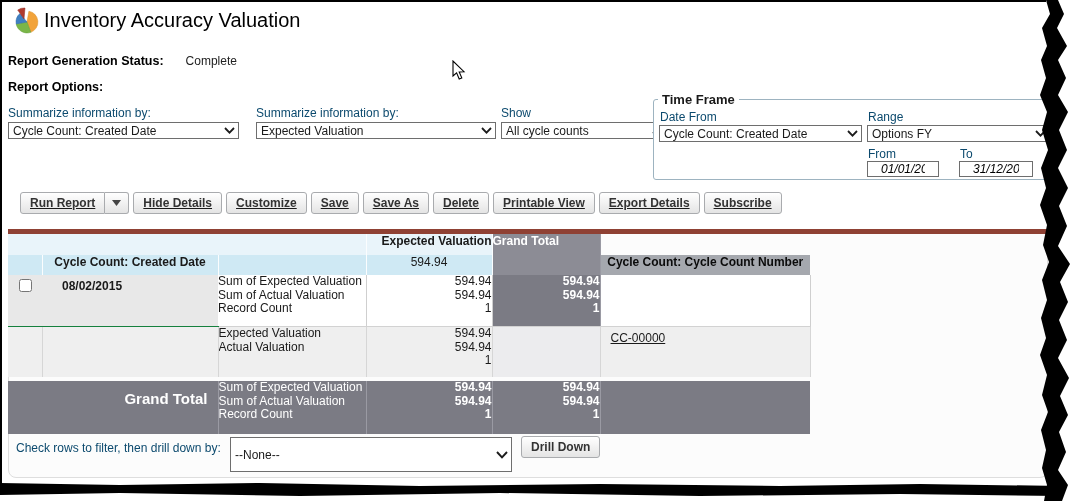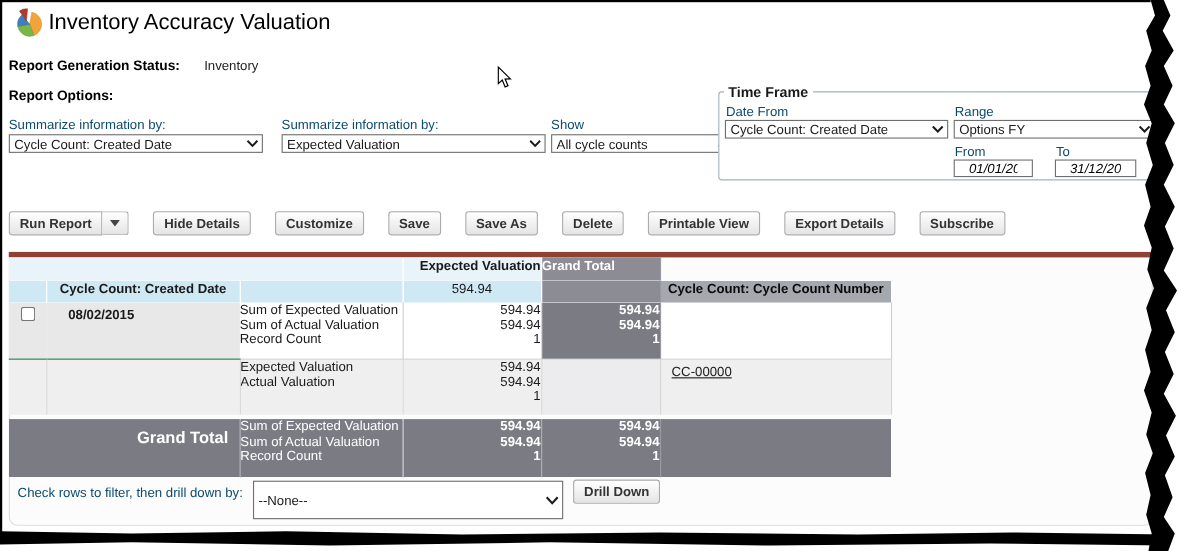--- a/index.html
+++ b/index.html
@@ -14,26 +14,26 @@
   .status-val{font-size:12px;font-weight:normal;margin-left:22px;color:#222;}
 
   
   .sel{position:absolute;box-sizing:border-box;height:17px;border:1px solid #6e6e6e;background:#fff;
        display:flex;align-items:center;justify-content:space-between;padding:0 3px 0 4px;font-size:12px;}
   .sel span{white-space:nowrap;overflow:hidden;}
   .tin{position:absolute;box-sizing:border-box;height:16px;border:1px solid #6e6e6e;background:#fff;
        font-size:12px;padding:0 13px;font-family:"Liberation Sans",sans-serif;font-style:italic;}
 
   
-  fieldset.tf{position:absolute;left:653px;top:76px;width:401px;height:86px;margin:0;padding:0;
+  fieldset.tf{position:absolute;left:653px;top:92px;width:401px;height:86px;margin:0;padding:0;
               border:1px solid #9db3c0;border-radius:3px;background:#fff;}
   fieldset.tf legend{font-size:13px;font-weight:bold;padding:0 4px;margin-left:4px;}
 
   
-  .toolbar{position:absolute;left:8px;top:192px;display:flex;gap:22px;}
+  .toolbar{position:absolute;left:20px;top:192px;display:flex;gap:4px;text-decoration:underline;}
   .btn{display:inline-flex;align-items:center;height:22px;box-sizing:border-box;padding:2px 9px;
        border:1px solid #a9abae;border-radius:3px;background:linear-gradient(#ffffff,#e4e4e4);
        font-weight:bold;font-size:12px;color:#333;white-space:nowrap;}
   .split{display:inline-flex;gap:0;}
   .split .btn{border-radius:3px 0 0 3px;}
   .split .btn-arrow{border-radius:0 3px 3px 0;border-left:none;padding:2px 7px;}
 
   
   .panel{position:absolute;left:8px;top:229px;width:1040px;height:249px;background:#fcfcfc;
          border:1px solid #dedede;border-radius:0 0 8px 8px;box-sizing:border-box;}
@@ -80,21 +80,21 @@
 
   <svg class="abs" style="left:10px;top:6px;" width="32" height="30" viewBox="0 0 32 30">
     <path d="M17,16 L18.9,5.2 A11,11 0 0 1 20.8,26.3 Z" fill="#f2a33a" stroke="#d98f25" stroke-width="0.5"></path>
     <path d="M17,16 L20.8,26.3 A11,11 0 0 1 6.2,17.9 Z" fill="#7ab648" stroke="#5f9b35" stroke-width="0.5"></path>
     <path d="M17,16 L6.2,17.9 A11,11 0 0 1 9.9,7.6 Z" fill="#3f7fc1" stroke="#2f6aa8" stroke-width="0.5"></path>
     <path d="M14,13 L7.7,4 A11,11 0 0 1 15,2 Z" fill="#b03a2e" stroke="#8e2d24" stroke-width="0.5"></path>
   </svg>
   <div class="abs title" style="left:44px;top:9px;">Inventory Accuracy Valuation</div>
 
   <div class="abs" style="left:8px;top:51px;">
-    <span class="lbl-bold">Report Generation Status:</span><span class="status-val">Inventory</span>
+    <span class="lbl-bold">Report Generation Status:</span><span class="status-val">Complete</span>
   </div>
   <div class="abs lbl-bold" style="left:8px;top:80px;">Report Options:</div>
 
   <div class="abs lbl" style="left:8px;top:106px;">Summarize information by:</div>
   <div class="sel" style="left:8px;top:122px;width:231px;">
     <span>Cycle Count: Created Date</span>
     <svg width="11" height="7" viewBox="0 0 11 7">
       <polyline points="1,1 5.5,5.6 10,1" fill="none" stroke="#1c1c1c" stroke-width="1.8"></polyline>
       </svg>
   </div>

